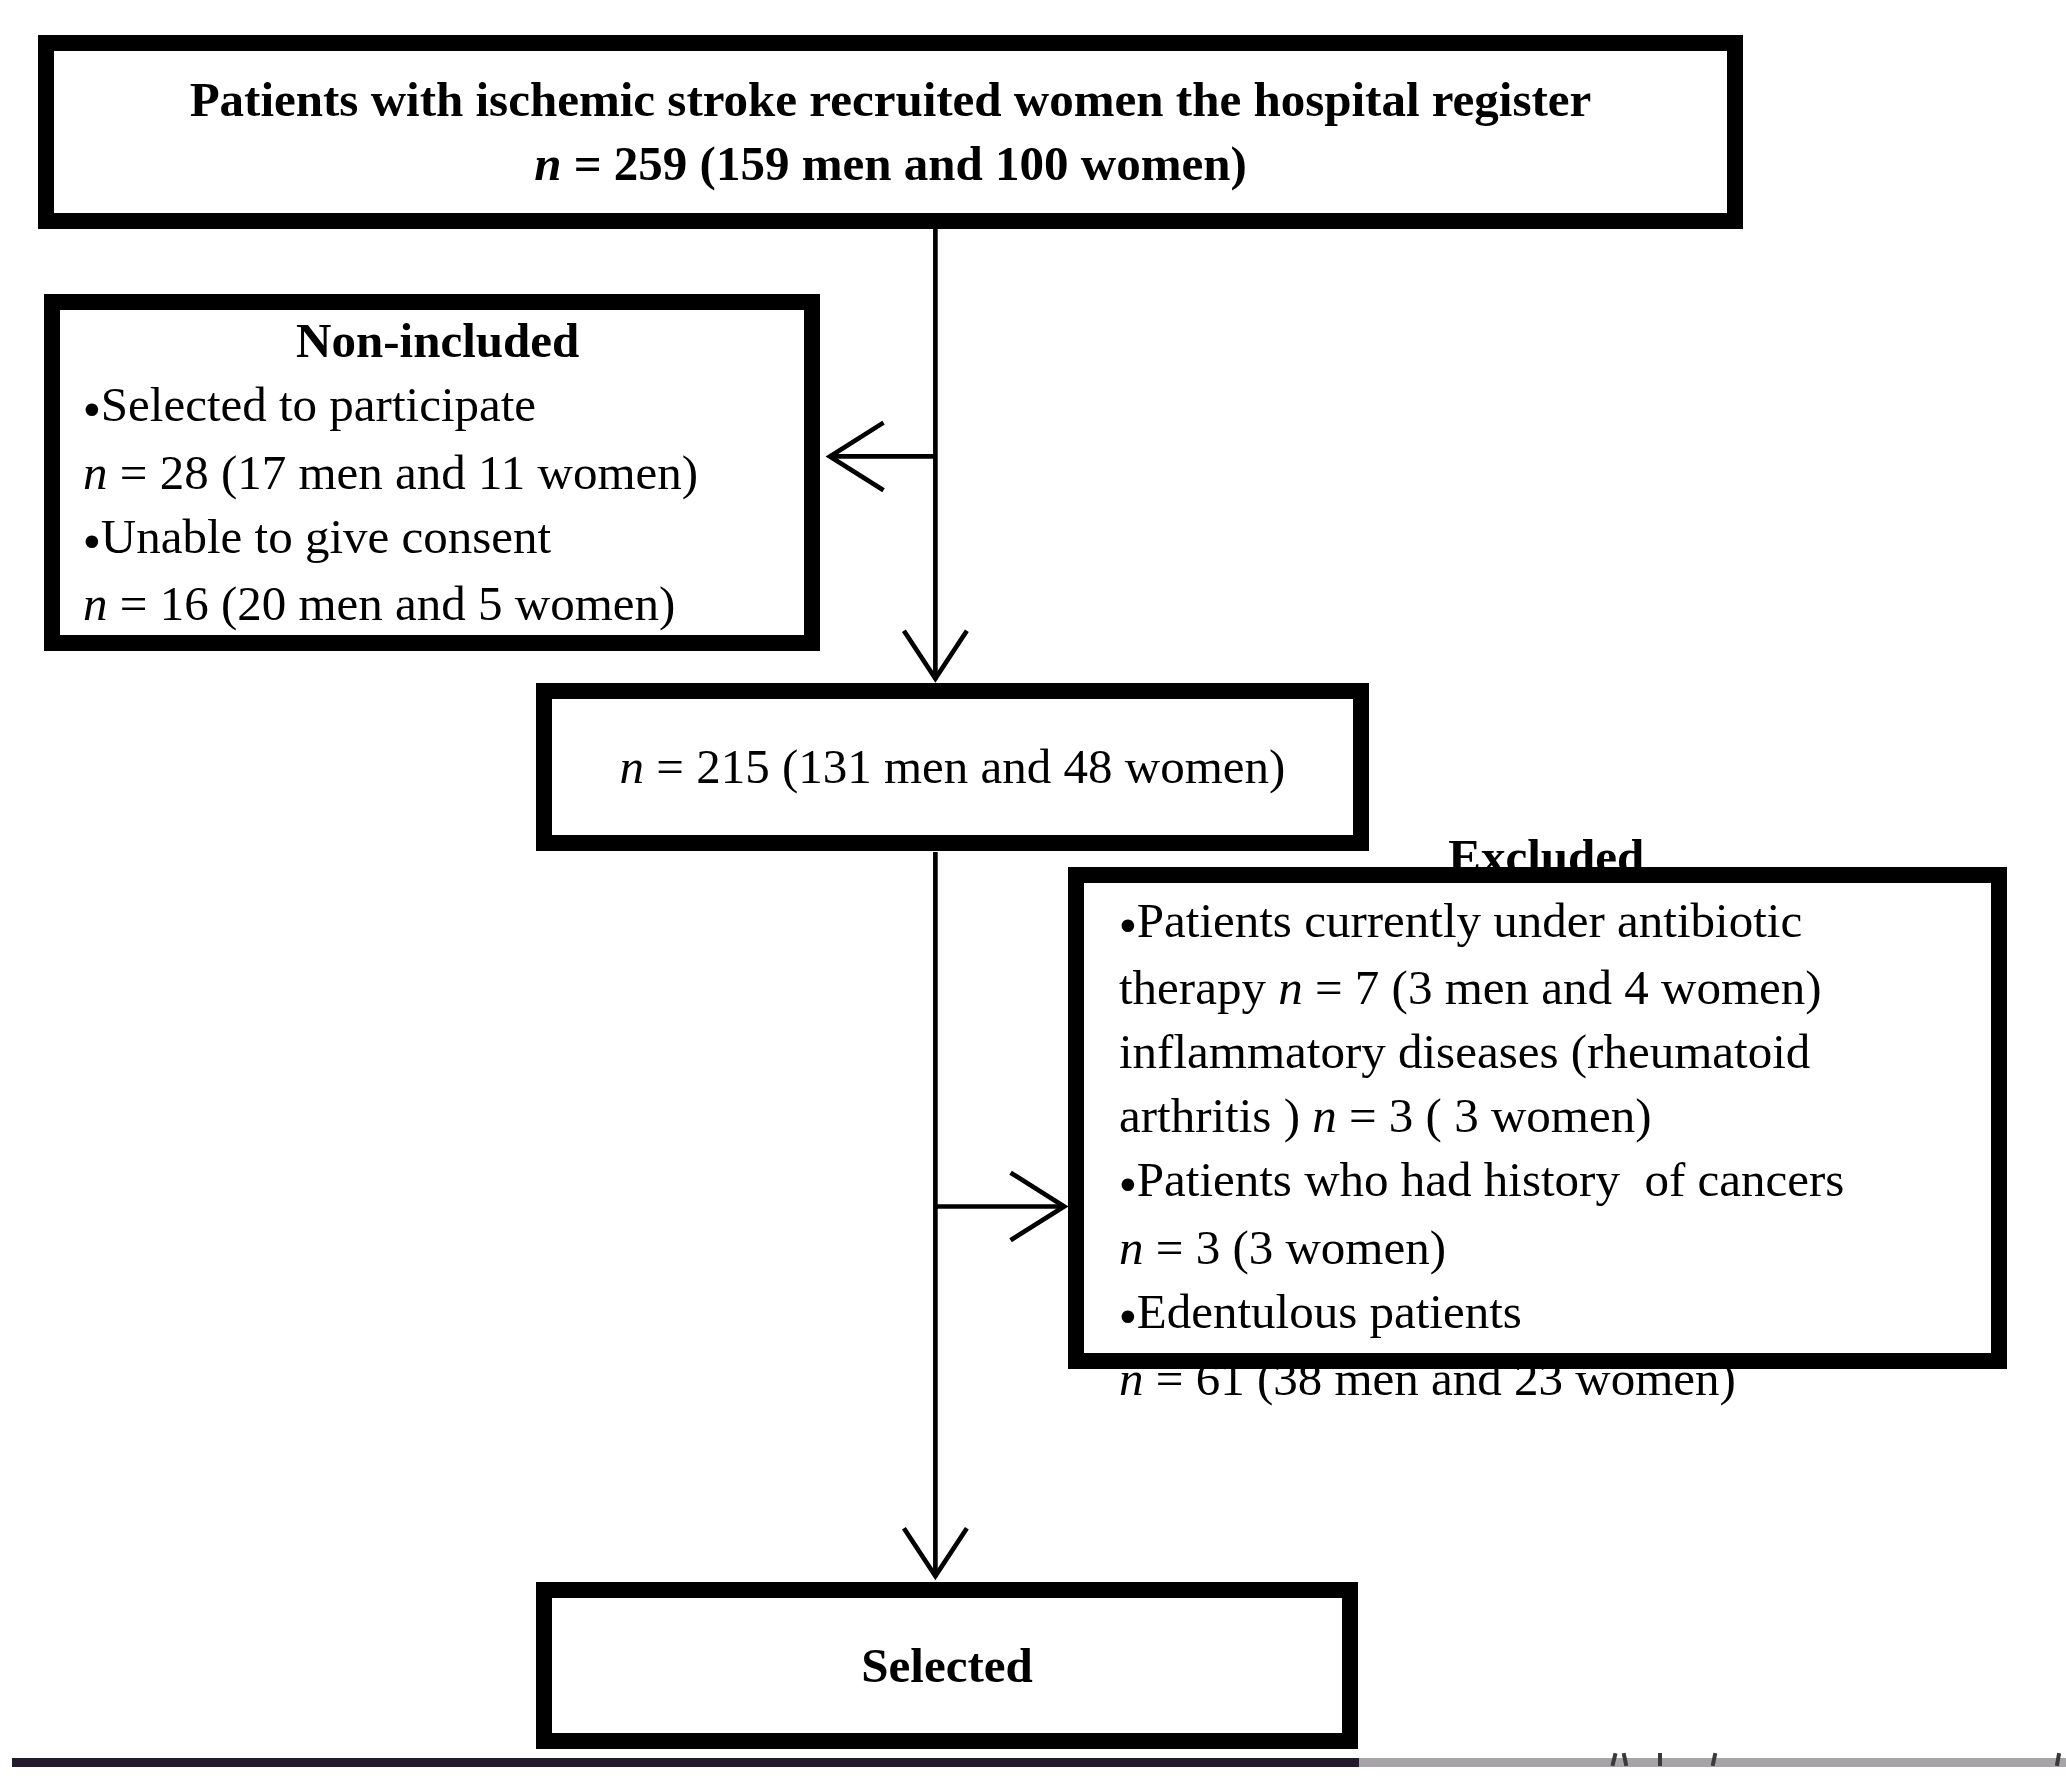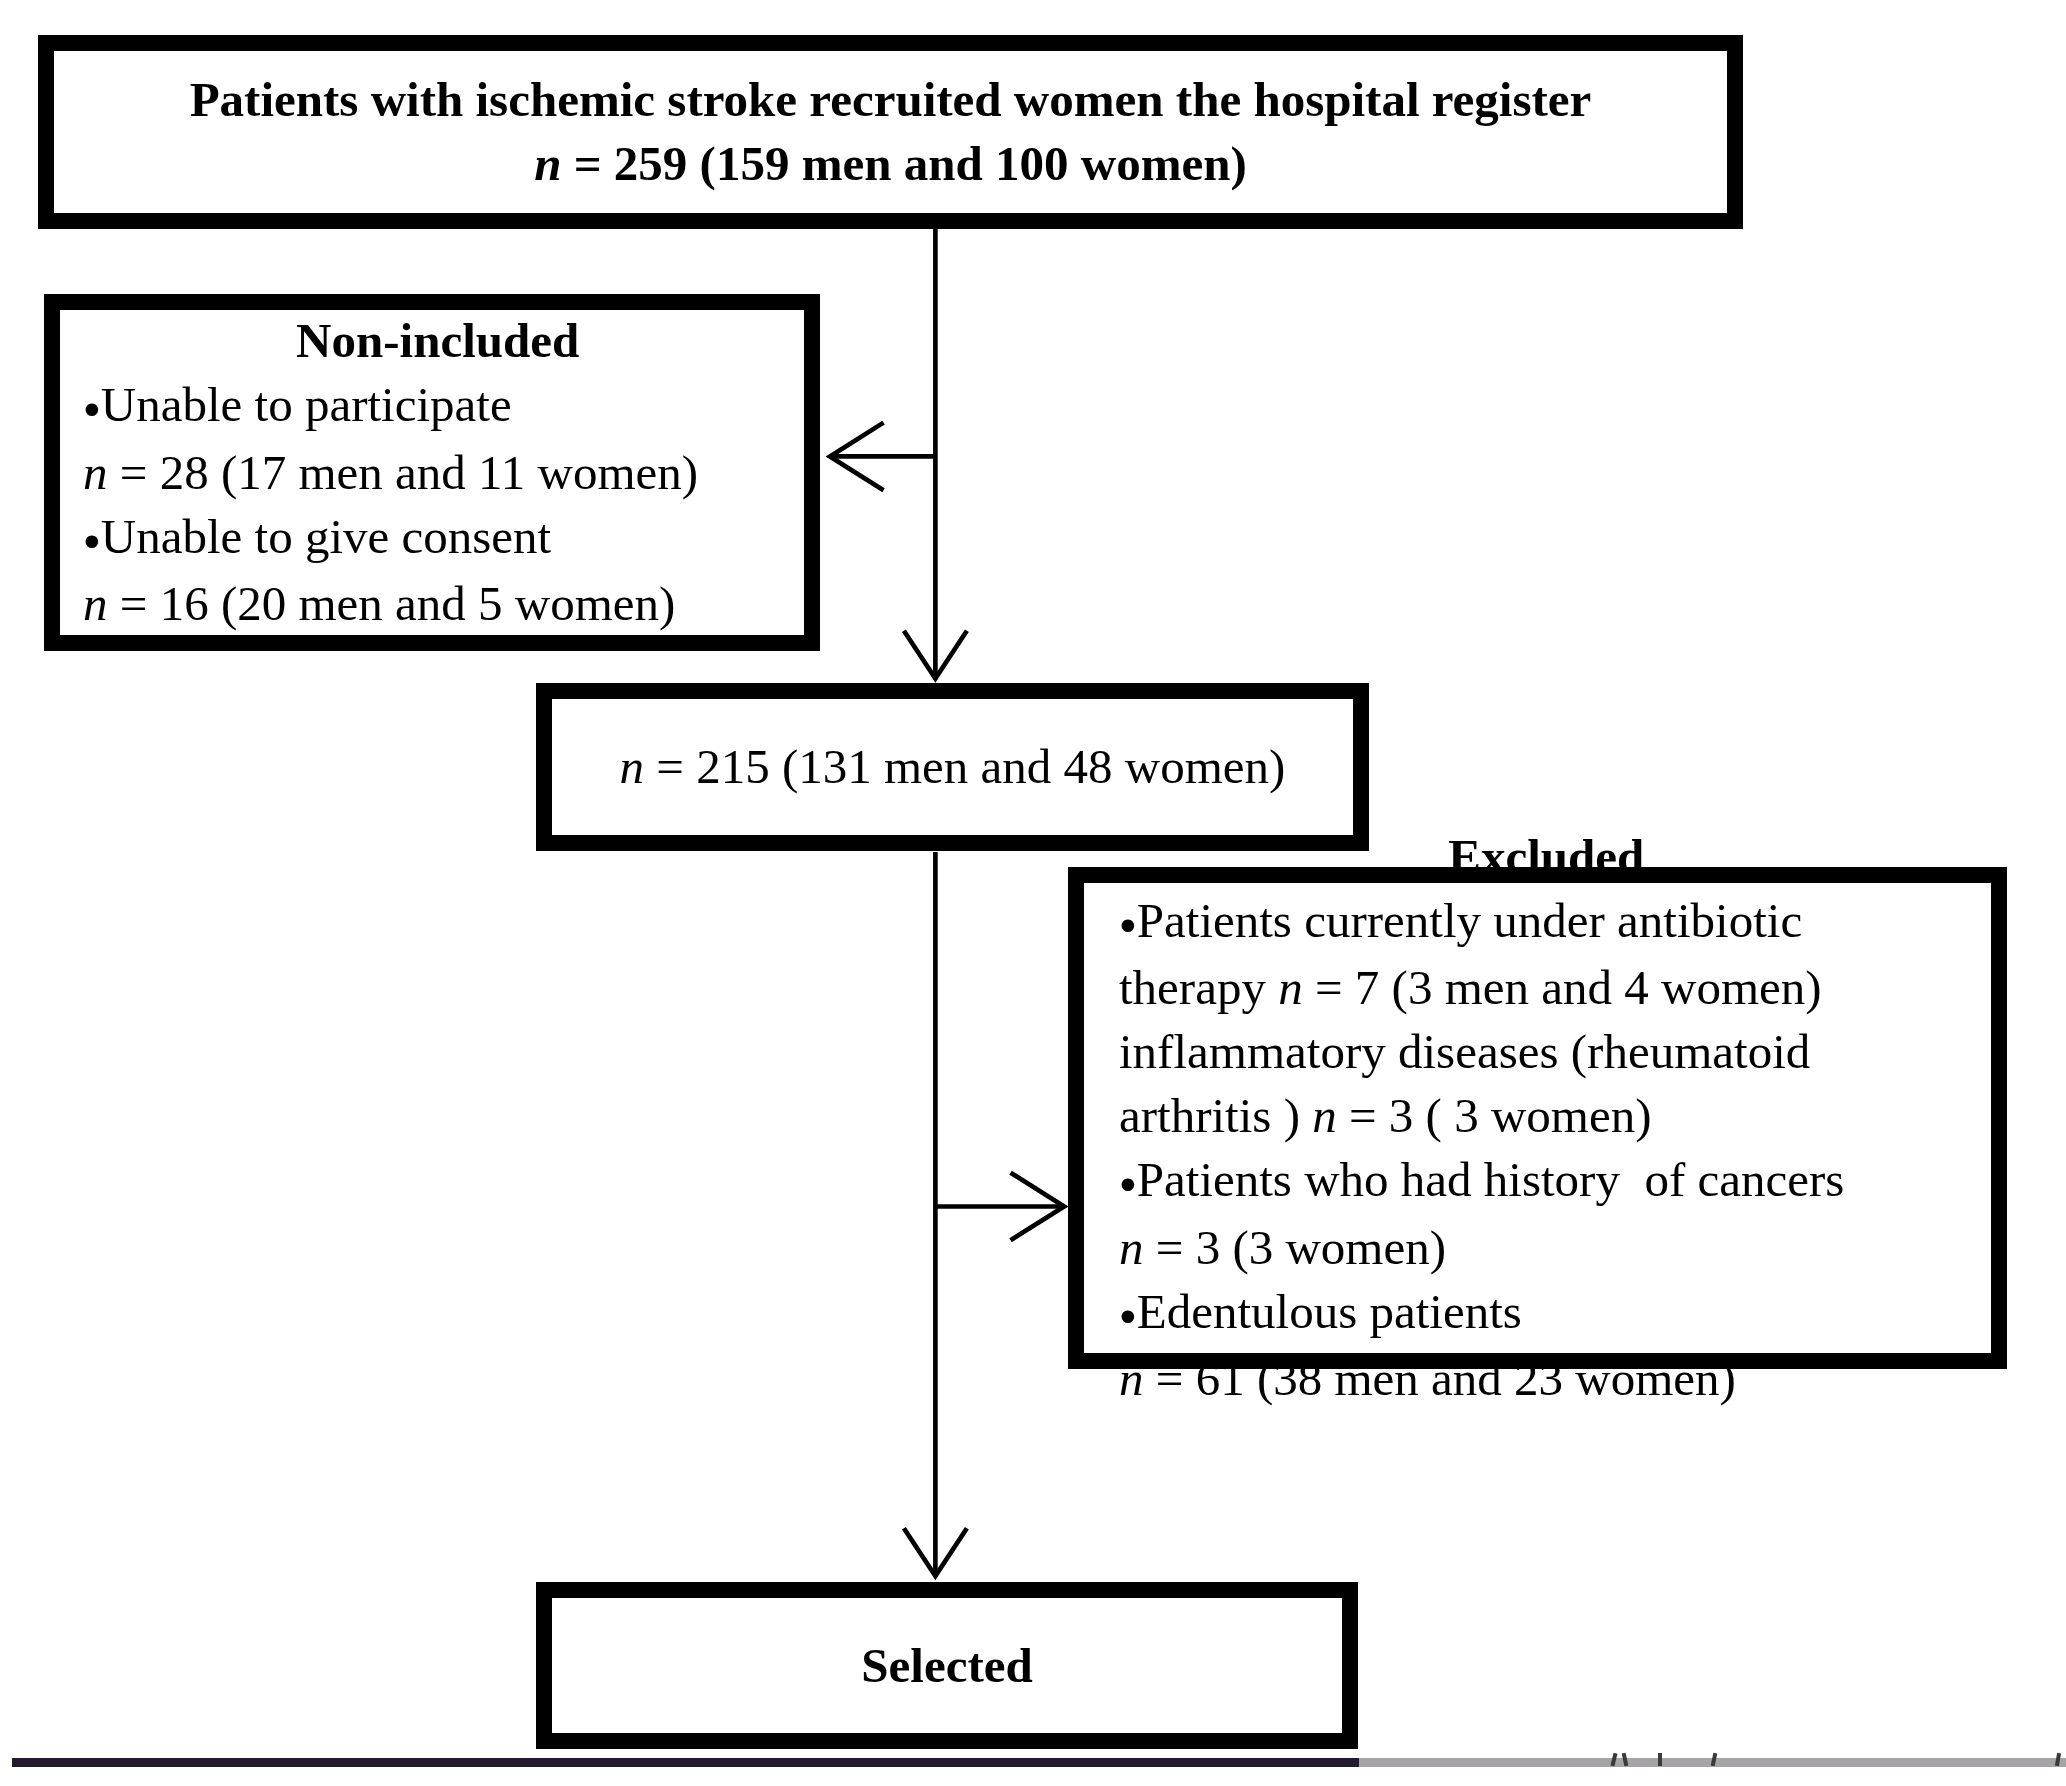--- a/index.html
+++ b/index.html
@@ -58,21 +58,21 @@
     <polyline points="1734,2012 1826,2070 1734,2128"></polyline>
   </svg>
 
   <div class="box box-recruited">
       <div class="line" style="text-align: center;"><span class="bold">Patients with ischemic stroke recruited women the hospital register</span></div>
       <div class="line" style="text-align: center;"><span class="it bold">n</span><span class="bold"> = 259 (159 men and 100 women)</span></div>
     </div>
 
   <div class="box box-non-included">
       <div class="line" style="text-align: center;"><span class="bold">Non-included</span></div>
-      <div class="line"><span class="bullet">●</span><span>Unable to participate</span></div>
+      <div class="line"><span class="bullet">●</span><span>Selected to participate</span></div>
       <div class="line"><span class="it">n</span><span> = 28 (17 men and 11 women)</span></div>
       <div class="line"><span class="bullet">●</span><span>Unable to give consent</span></div>
       <div class="line"><span class="it">n</span><span> = 16 (20 men and 5 women)</span></div>
     </div>
 
   <div class="box box-agreed">
       <div class="line" style="text-align: center;"><span class="it">n</span><span> = 215 (131 men and 48 women)</span></div>
     </div>
 
   <div class="box box-excluded">

